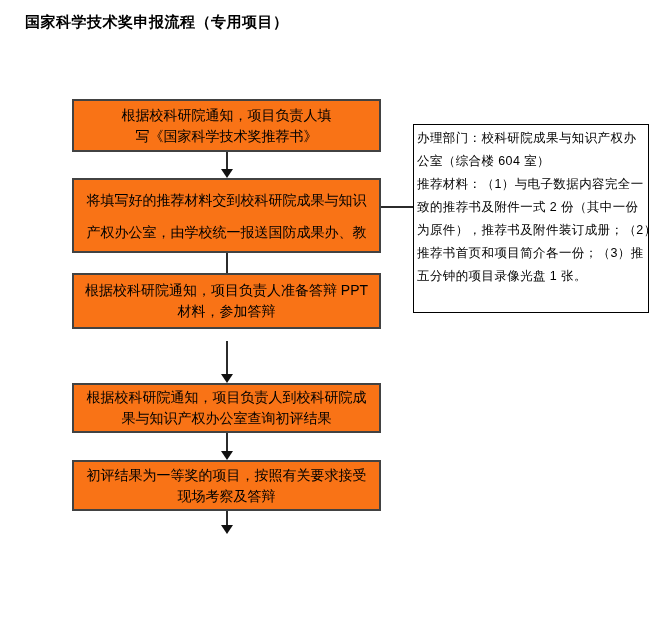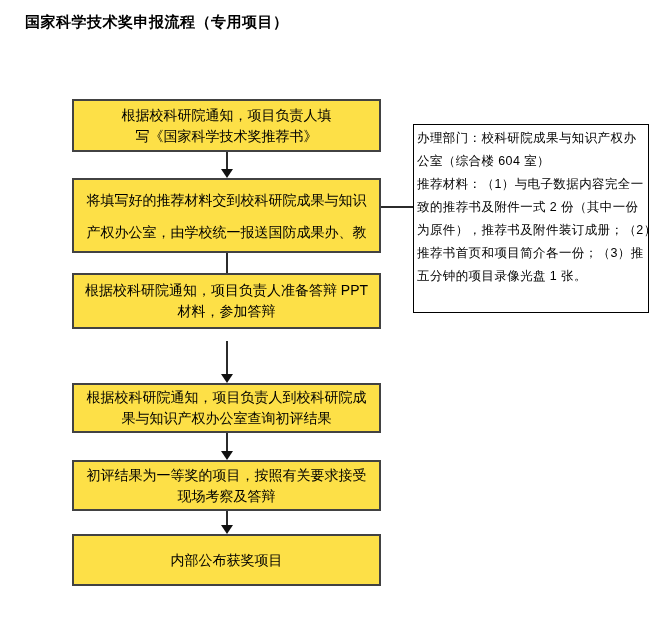--- a/index.html
+++ b/index.html
@@ -20,21 +20,21 @@
     font-weight: bold;
     letter-spacing: 0.5px;
     white-space: nowrap;
   }
   .flowbox {
     position: absolute;
     left: 72px;
     width: 309px;
     box-sizing: border-box;
     border: 2px solid #424242;
-    background: #fde047;
+    background: #f97316;
     display: flex;
     flex-direction: column;
     justify-content: center;
     align-items: center;
     text-align: center;
     font-size: 14px;
     line-height: 21px;
   }
   .box-line { white-space: nowrap; }
   .b1 { top: 99px;  height: 53px; }
@@ -137,23 +137,20 @@
   <div class="flowbox b5">
     <div class="box-line">初评结果为一等奖的项目，按照有关要求接受</div>
     <div class="box-line">现场考察及答辩</div>
   </div>
 
   <div class="arrow a5">
     <div class="arrow-line"></div>
     <div class="arrow-head"></div>
   </div>
 
-  <div class="flowbox b6">
-    <div class="box-line">内部公布获奖项目</div>
-  </div>
 
   <div class="connector"></div>
 
   <div class="notebox">
     <div class="note-line">办理部门：校科研院成果与知识产权办</div>
     <div class="note-line">公室（综合楼 604 室）</div>
     <div class="note-line">推荐材料：（1）与电子数据内容完全一</div>
     <div class="note-line">致的推荐书及附件一式 2 份（其中一份</div>
     <div class="note-line">为原件），推荐书及附件装订成册；（2）</div>
     <div class="note-line">推荐书首页和项目简介各一份；（3）推</div>

